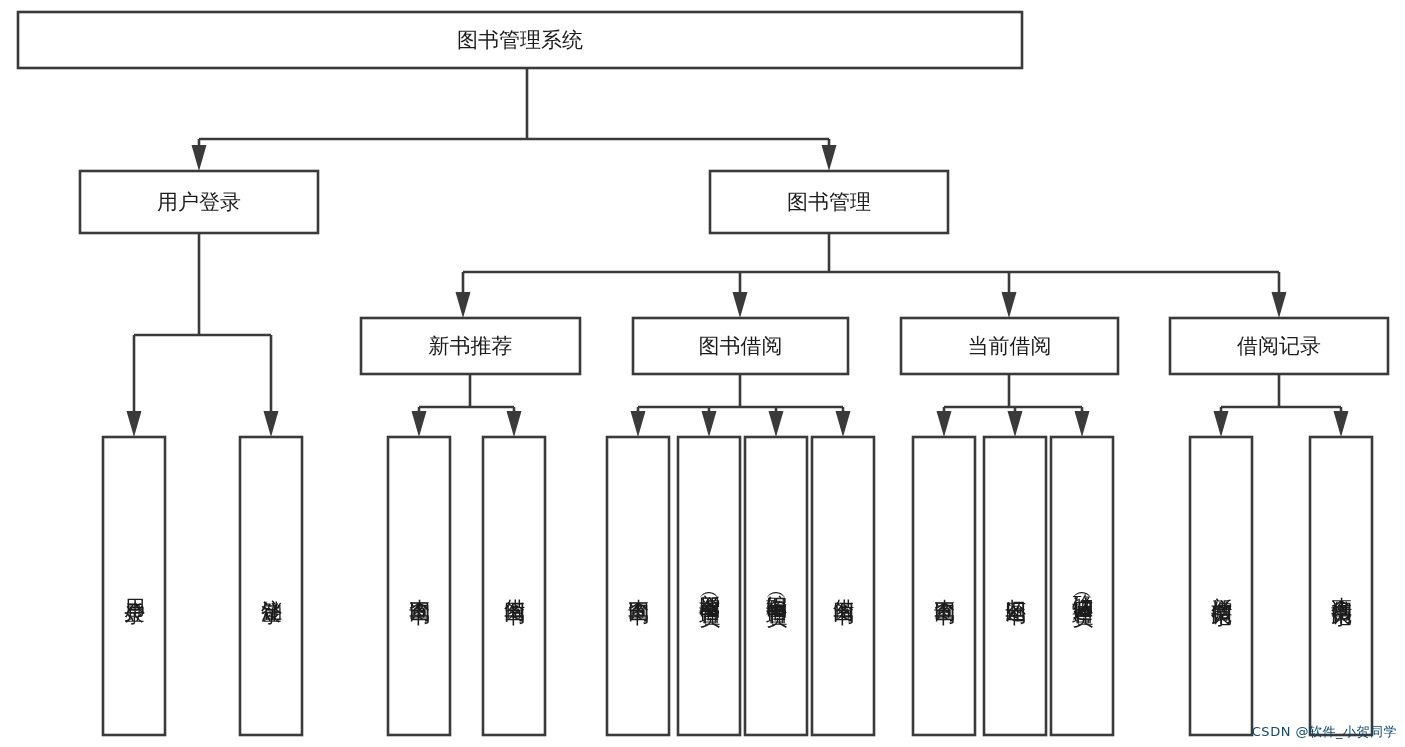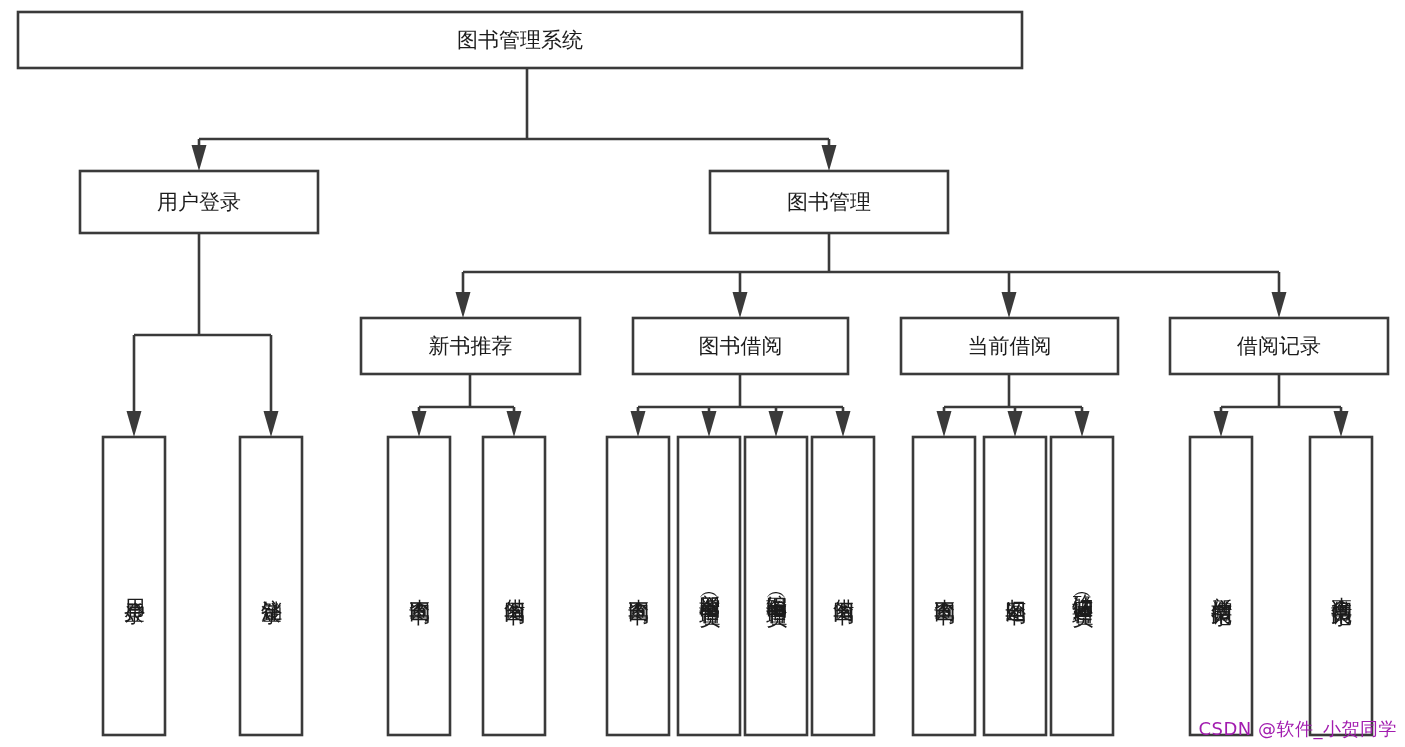--- a/index.html
+++ b/index.html
@@ -65,22 +65,22 @@
     align-items: center;
     justify-content: center;
     text-align: center;
     pointer-events: none;
   }
   .watermark {
     position: absolute;
     right: 8px;
     bottom: 6px;
     font-family: "DejaVu Sans", "Liberation Sans", sans-serif;
-    font-size: 18px;
-    color: #a21caf;
+    font-size: 13px;
+    color: #0c4a6e;
     letter-spacing: 0.5px;
     white-space: nowrap;
   }
 </style>
 </head>
 <body>
 
 <div id="diagram-root">
 
   <svg id="tree-svg" viewBox="0 0 1405 747" xmlns="http://www.w3.org/2000/svg">

